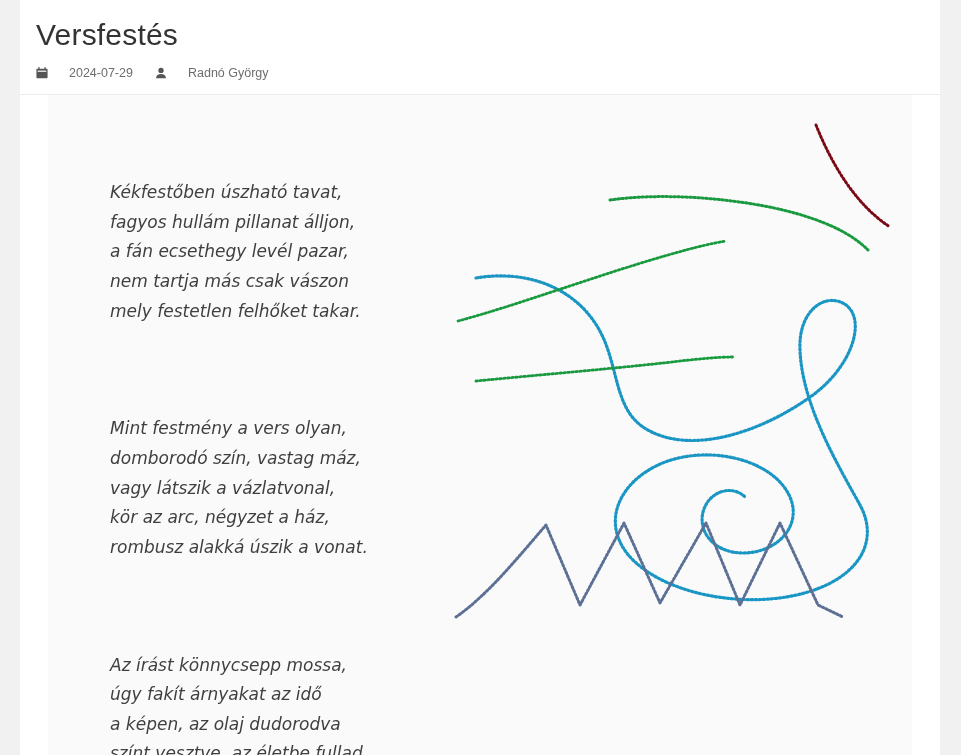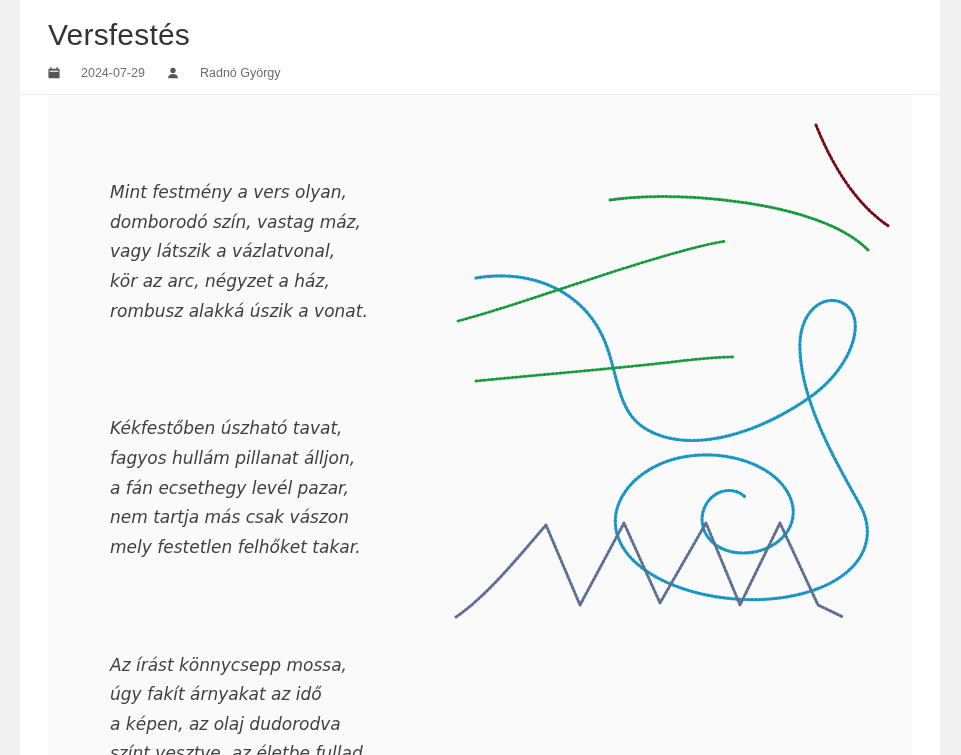--- a/index.html
+++ b/index.html
@@ -23,21 +23,21 @@
   .article {
     position: absolute;
     left: 20px;
     top: 0;
     width: 920px;
     min-height: 755px;
     background: #ffffff;
     box-sizing: border-box;
   }
   .article-header {
-    padding: 18px 28px 0 28px;
+    padding: 18px 28px 0 16px;
     border-bottom: 1px solid #ececec;
     padding-bottom: 14px;
   }
   .post-title {
     font-size: 30px;
     font-weight: 400;
     color: #333333;
     margin: 0 0 14px 0;
     letter-spacing: 0.2px;
   }
@@ -124,30 +124,30 @@
             </svg>
           </span>
           <span class="meta-link">Radnó György</span>
         </span>
       </div>
     </header>
 
     <div class="content">
 
       <div class="poem">
+        <p class="stanza">Kékfestőben úszható tavat,
+fagyos hullám pillanat álljon,
+a fán ecsethegy levél pazar,
+nem tartja más csak vászon
+mely festetlen felhőket takar.</p>
         <p class="stanza">Mint festmény a vers olyan,
 domborodó szín, vastag máz,
 vagy látszik a vázlatvonal,
 kör az arc, négyzet a ház,
 rombusz alakká úszik a vonat.</p>
-        <p class="stanza">Kékfestőben úszható tavat,
-fagyos hullám pillanat álljon,
-a fán ecsethegy levél pazar,
-nem tartja más csak vászon
-mely festetlen felhőket takar.</p>
         <p class="stanza">Az írást könnycsepp mossa,
 úgy fakít árnyakat az idő
 a képen, az olaj dudorodva
 színt vesztve, az életbe fullad,
 művész halálával értéke is nő.</p>
       </div>
 
       <div class="artwork">
         <svg viewBox="0 0 500 560" width="500" height="560" aria-hidden="true">
           <g fill="none" stroke-linecap="round" stroke-linejoin="round" stroke-dasharray="1.6 2.4">

